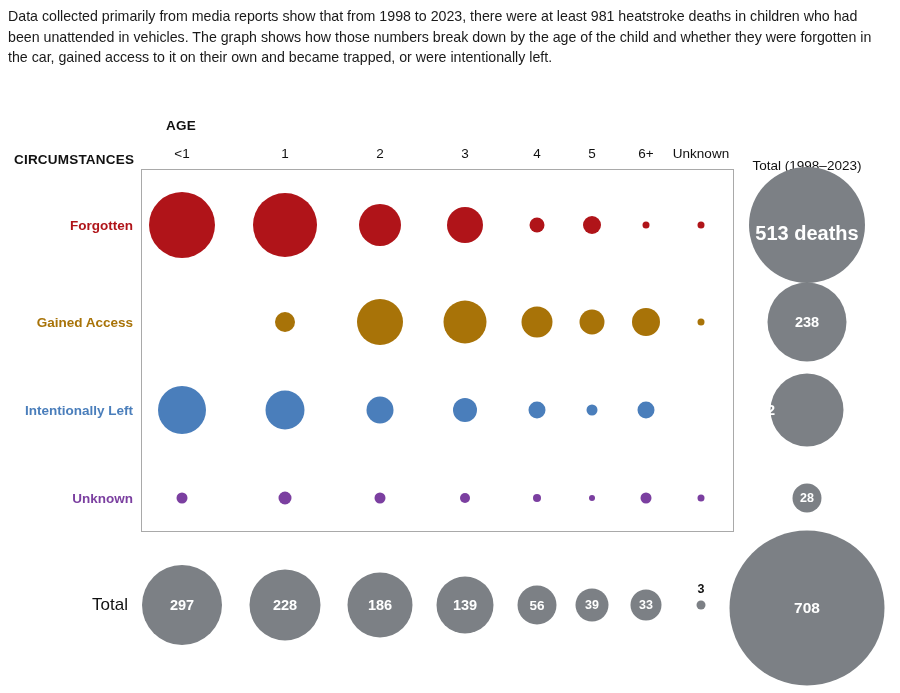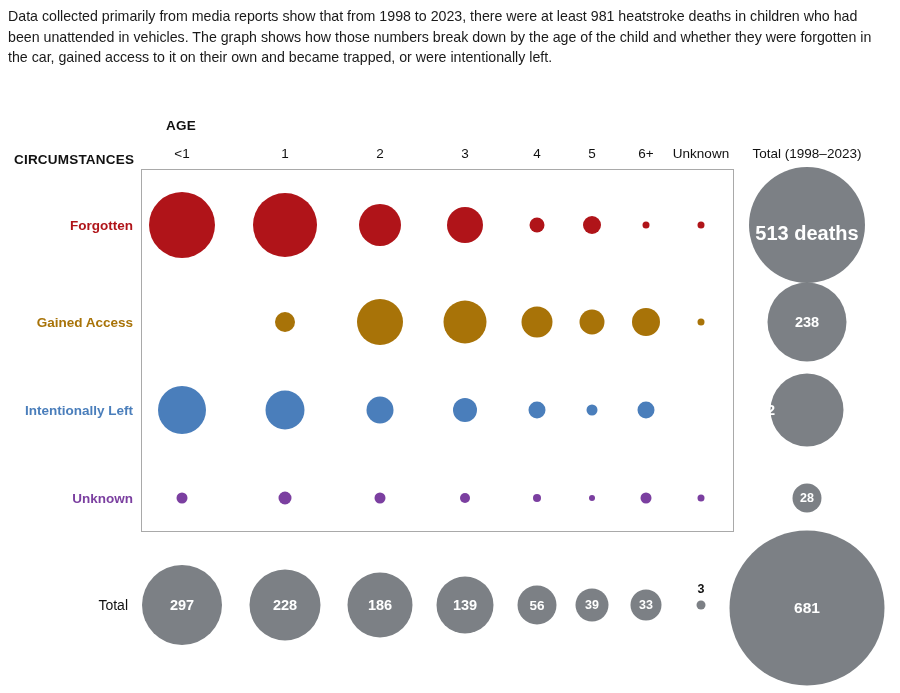--- a/index.html
+++ b/index.html
@@ -70,21 +70,21 @@
 
   .col-header {
     position: absolute;
     top: 146px;
     font-size: 13.5px;
     color: #111111;
     text-align: center;
     transform: translateX(-50%);
     white-space: nowrap;
   }
-  .col-header.total-header { font-size: 13.5px; }
+  .col-header.total-header { font-size: 13.5px; margin-top: 12px; }
 
   .row-label {
     position: absolute;
     font-size: 13.5px;
     font-weight: bold;
     text-align: right;
     transform: translateY(-50%);
     white-space: nowrap;
   }
 
@@ -101,21 +101,21 @@
     white-space: nowrap;
     text-align: center;
     pointer-events: none;
   }
   .bubble-label.outside {
     color: #111111;
   }
 
   .total-row-label {
     position: absolute;
-    font-size: 14px;
+    font-size: 17px;
     color: #111111;
     text-align: right;
     transform: translateY(-50%);
     white-space: nowrap;
   }
 </style>
 </head>
 <body>
 
 <div id="header">
@@ -199,15 +199,15 @@
       <div class="bubble-label" style="left: 465px; top: 605px; font-size: 14.5px;">139</div>
       <div class="bubble" style="left: 537px; top: 605px; width: 39px; height: 39px; background: rgb(124, 128, 133);"></div>
       <div class="bubble-label" style="left: 537px; top: 605px; font-size: 13.5px;">56</div>
       <div class="bubble" style="left: 592px; top: 605px; width: 33px; height: 33px; background: rgb(124, 128, 133);"></div>
       <div class="bubble-label" style="left: 592px; top: 605px; font-size: 12.5px;">39</div>
       <div class="bubble" style="left: 646px; top: 605px; width: 31px; height: 31px; background: rgb(124, 128, 133);"></div>
       <div class="bubble-label" style="left: 646px; top: 605px; font-size: 12.5px;">33</div>
       <div class="bubble" style="left: 701px; top: 605px; width: 9px; height: 9px; background: rgb(124, 128, 133);"></div>
       <div class="bubble-label outside" style="left: 701px; top: 589px; font-size: 12.5px;">3</div>
       <div class="bubble" style="left: 807px; top: 608px; width: 155px; height: 155px; background: rgb(124, 128, 133);"></div>
-      <div class="bubble-label" style="left: 807px; top: 608px; font-size: 15.5px;">681</div>
+      <div class="bubble-label" style="left: 807px; top: 608px; font-size: 15.5px;">708</div>
     </div>
 </div>
 
 </body></html>

